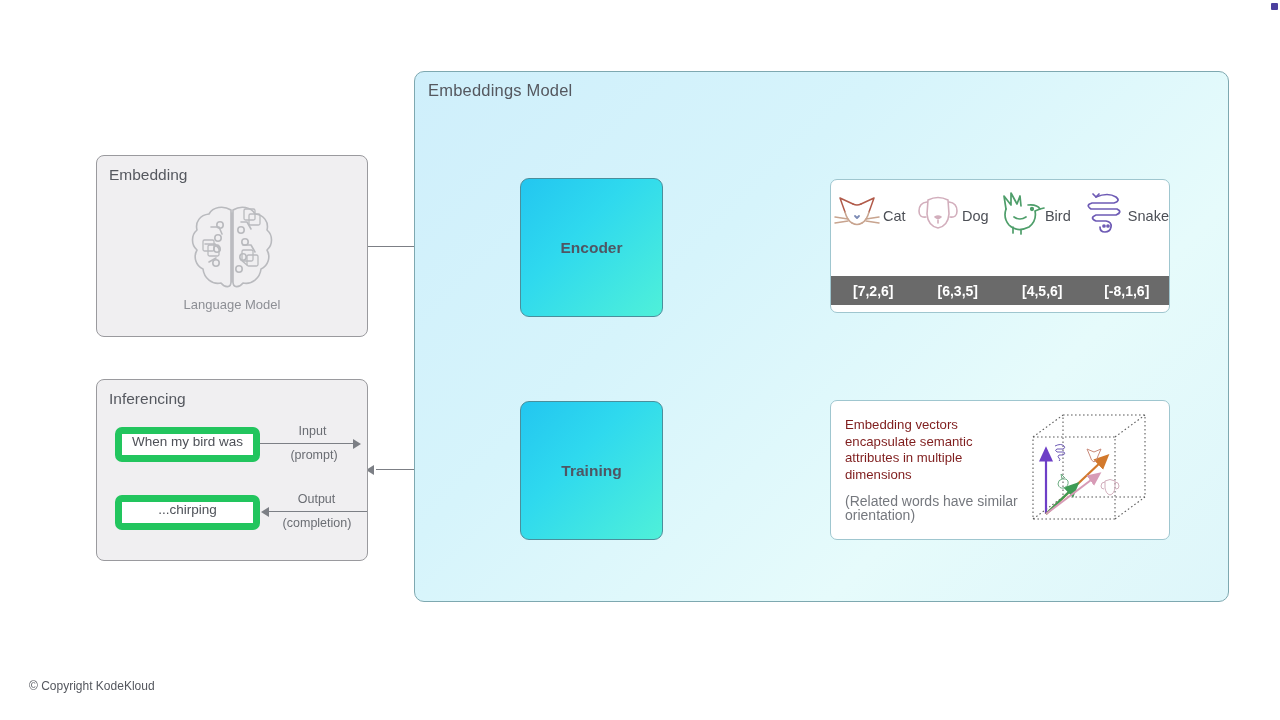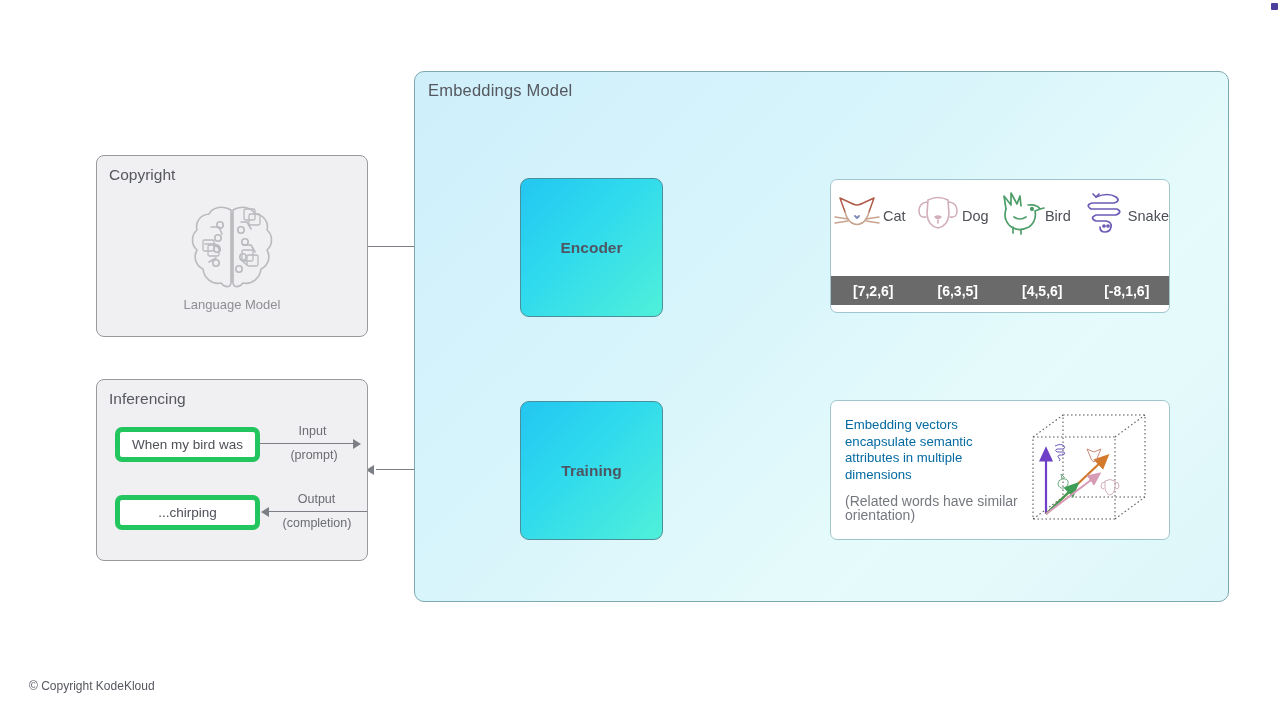--- a/index.html
+++ b/index.html
@@ -50,22 +50,22 @@
   
   #brain-icon{position:absolute;left:50%;top:44px;transform:translateX(-50%);}
   #language-model-label{
     position:absolute;left:0;right:0;top:141px;text-align:center;
     font-size:13px;color:#8d8f95;
   }
 
   
   .token-box{
     position:absolute;left:18px;width:145px;height:35px;
-    border:5px solid #22c55e;border-radius:7px;background:#ffffff;
-    display:flex;align-items:center;justify-content:center;
+    border:7px solid #22c55e;border-radius:7px;background:#ffffff;
+    display:flex;align-items:flex-start;justify-content:center;
     font-size:13.5px;color:#4e5158;box-sizing:border-box;
   }
   #prompt-box{top:47px;}
   #completion-box{top:115px;}
 
   
   .io-label{position:absolute;font-size:12.5px;color:#6a6d73;text-align:center;}
   #input-label{left:178px;top:44px;width:75px;}
   #prompt-sublabel{left:172px;top:68px;width:90px;}
   #output-label{left:182px;top:112px;width:75px;}
@@ -95,21 +95,21 @@
   }
 
   
   #embedding-explain{
     position:absolute;left:830px;top:400px;width:340px;height:140px;
     border:1px solid #9fc6cf;border-radius:7px;background:#ffffff;
     box-sizing:border-box;
   }
   #explain-main{
     position:absolute;left:14px;top:16px;width:175px;
-    font-size:13.2px;line-height:16.5px;color:#0369a1;
+    font-size:13.2px;line-height:16.5px;color:#7f1d1d;
   }
   #explain-note{
     position:absolute;left:14px;top:94px;width:185px;
     font-size:14px;line-height:13.5px;color:#75787e;
   }
   #vector-cube{position:absolute;left:200px;top:8px;}
 
   
   .conn{position:absolute;background:#7c7f85;}
   .conn-h{height:1.4px;}
@@ -159,21 +159,21 @@
 
   <div id="encoder-block" class="proc-block">
     <span>Encoder</span>
   </div>
 
   <div id="decoder-block" class="proc-block">
     <span>Training</span>
   </div>
 
   <div id="training-panel" class="side-panel">
-    <div class="panel-title">Copyright</div>
+    <div class="panel-title">Embedding</div>
 
     <div id="brain-icon">
       <svg width="86" height="92" viewBox="0 0 86 92" fill="none" stroke="#b9babe" stroke-width="1.6" stroke-linecap="round" stroke-linejoin="round">
 
         <path d="M42 10 C34 5, 24 7, 20 14 C11 15, 6 22, 8 30 C2 35, 2 45, 8 50
                  C4 57, 7 66, 14 69 C15 78, 23 85, 32 83 C36 88, 42 88, 42 82 Z"></path>
 
         <path d="M44 10 C52 5, 62 7, 66 14 C75 15, 80 22, 78 30 C84 35, 84 45, 78 50
                  C82 57, 79 66, 72 69 C71 78, 63 85, 54 83 C50 88, 44 88, 44 82 Z"></path>
 

